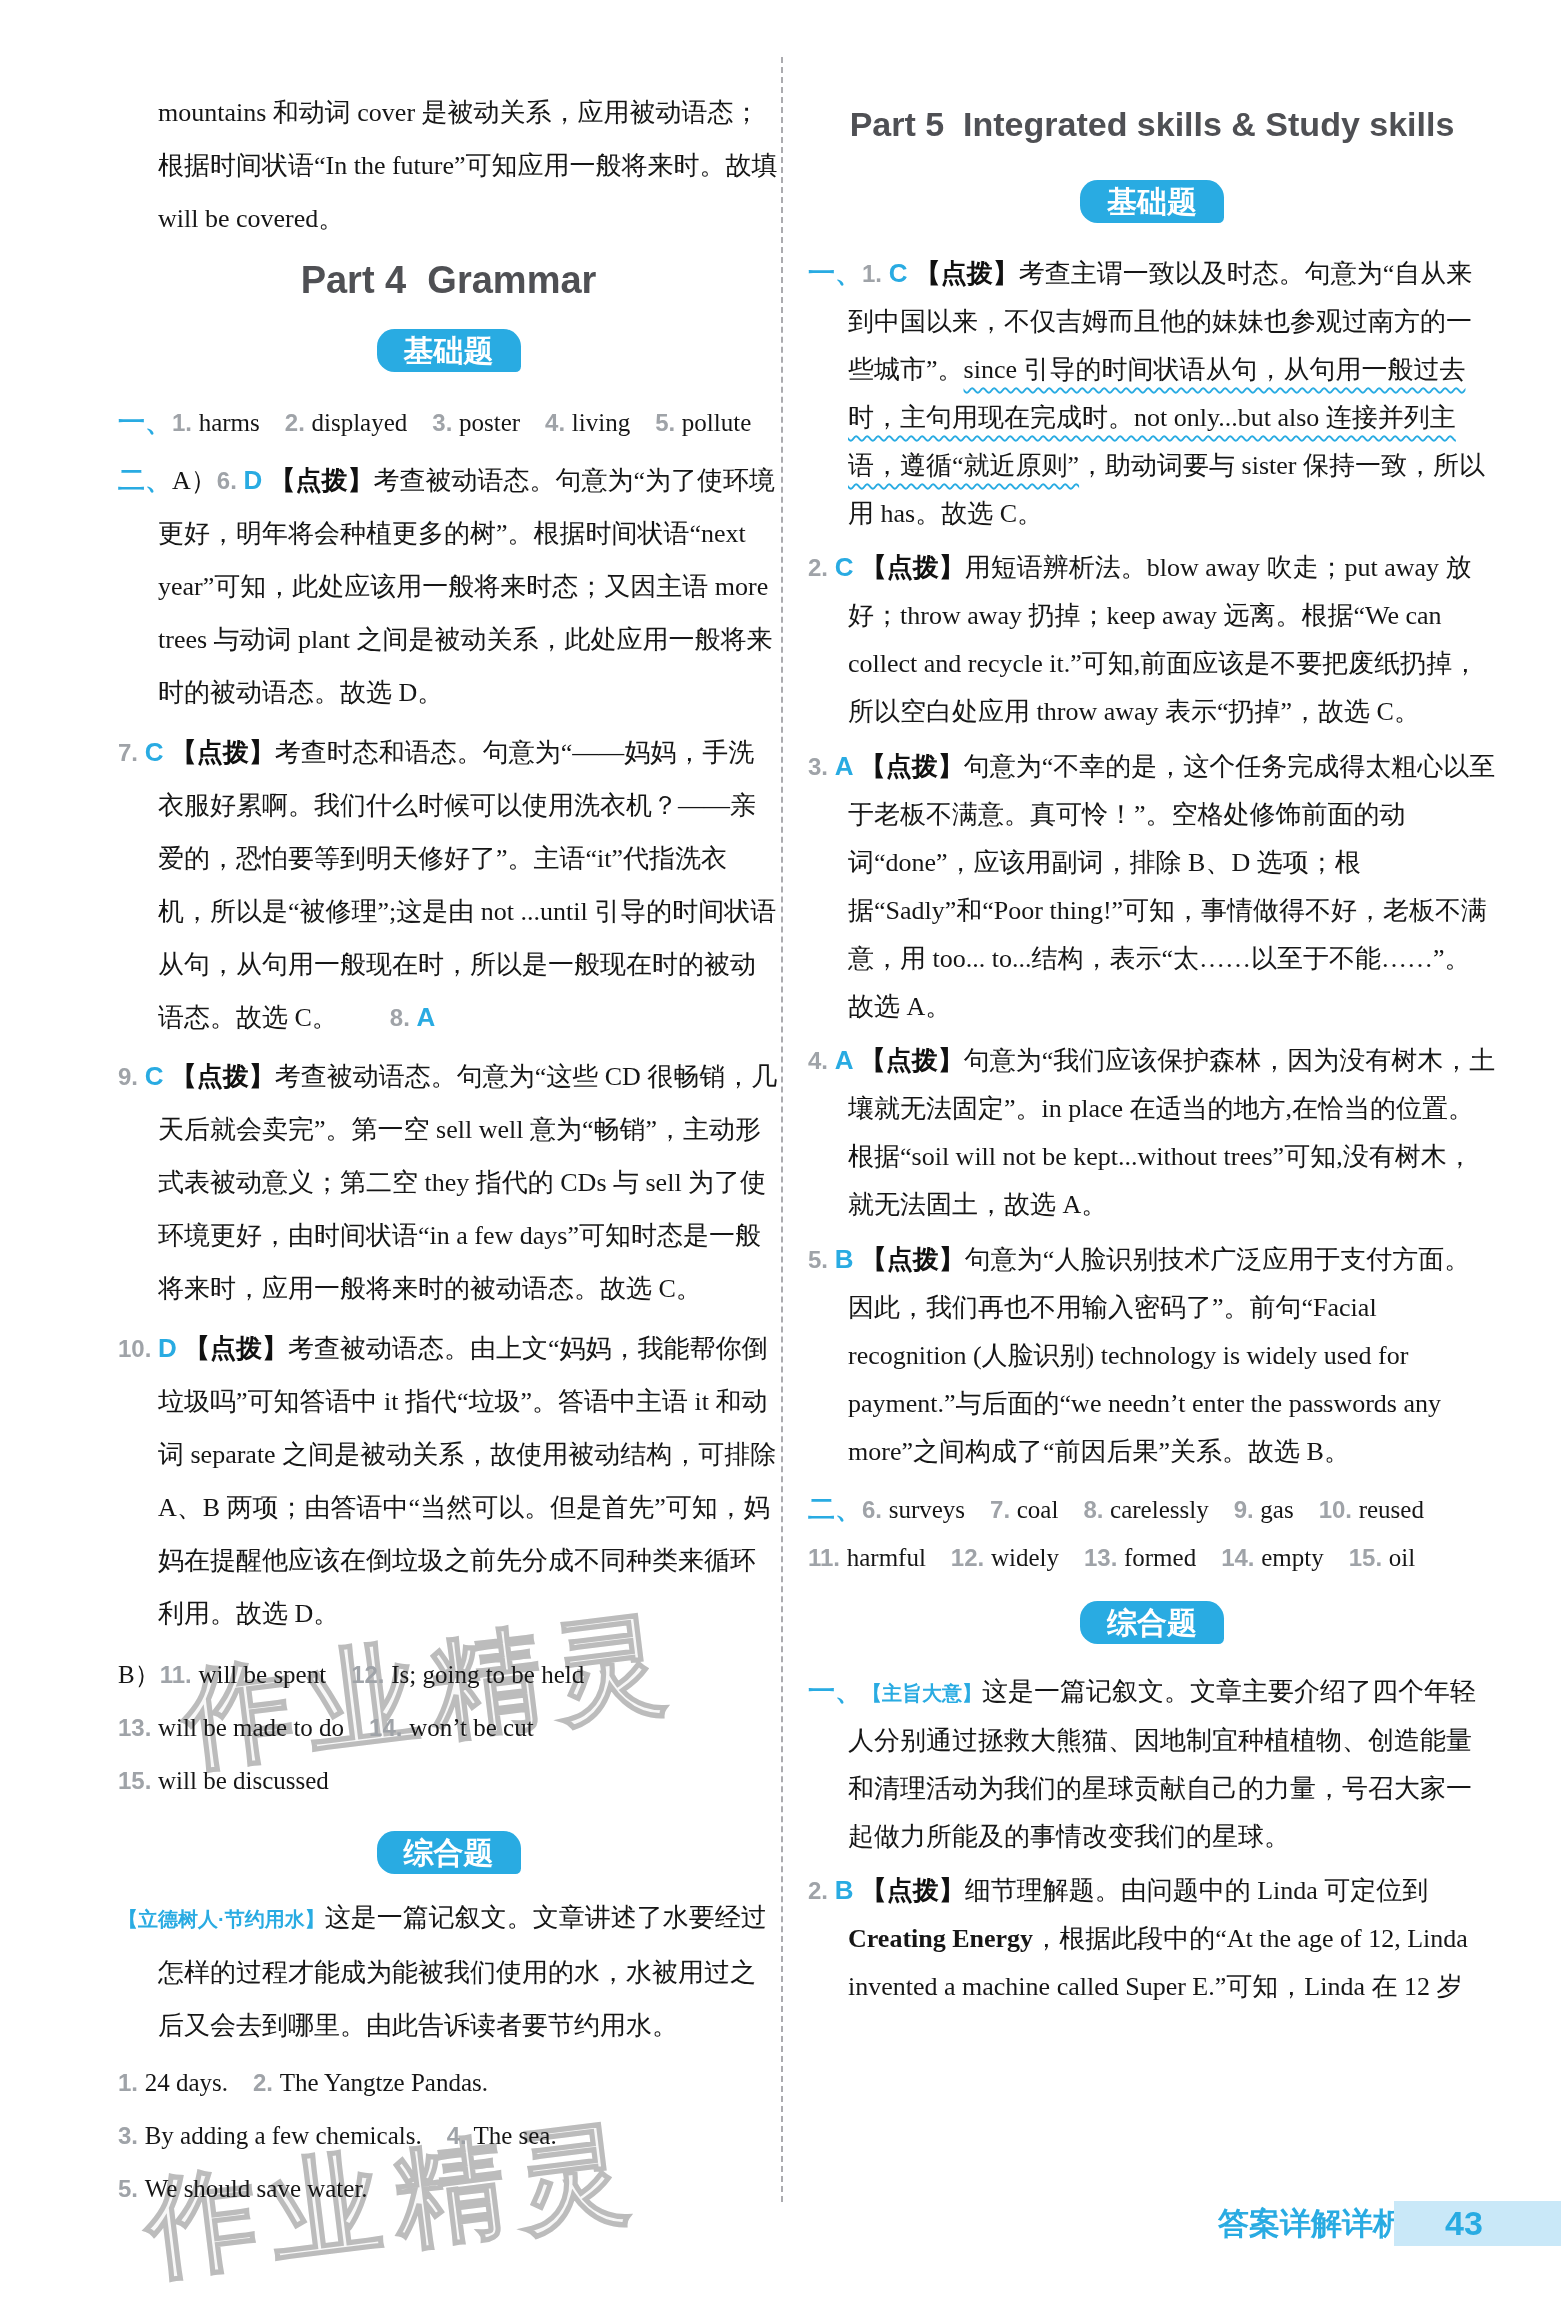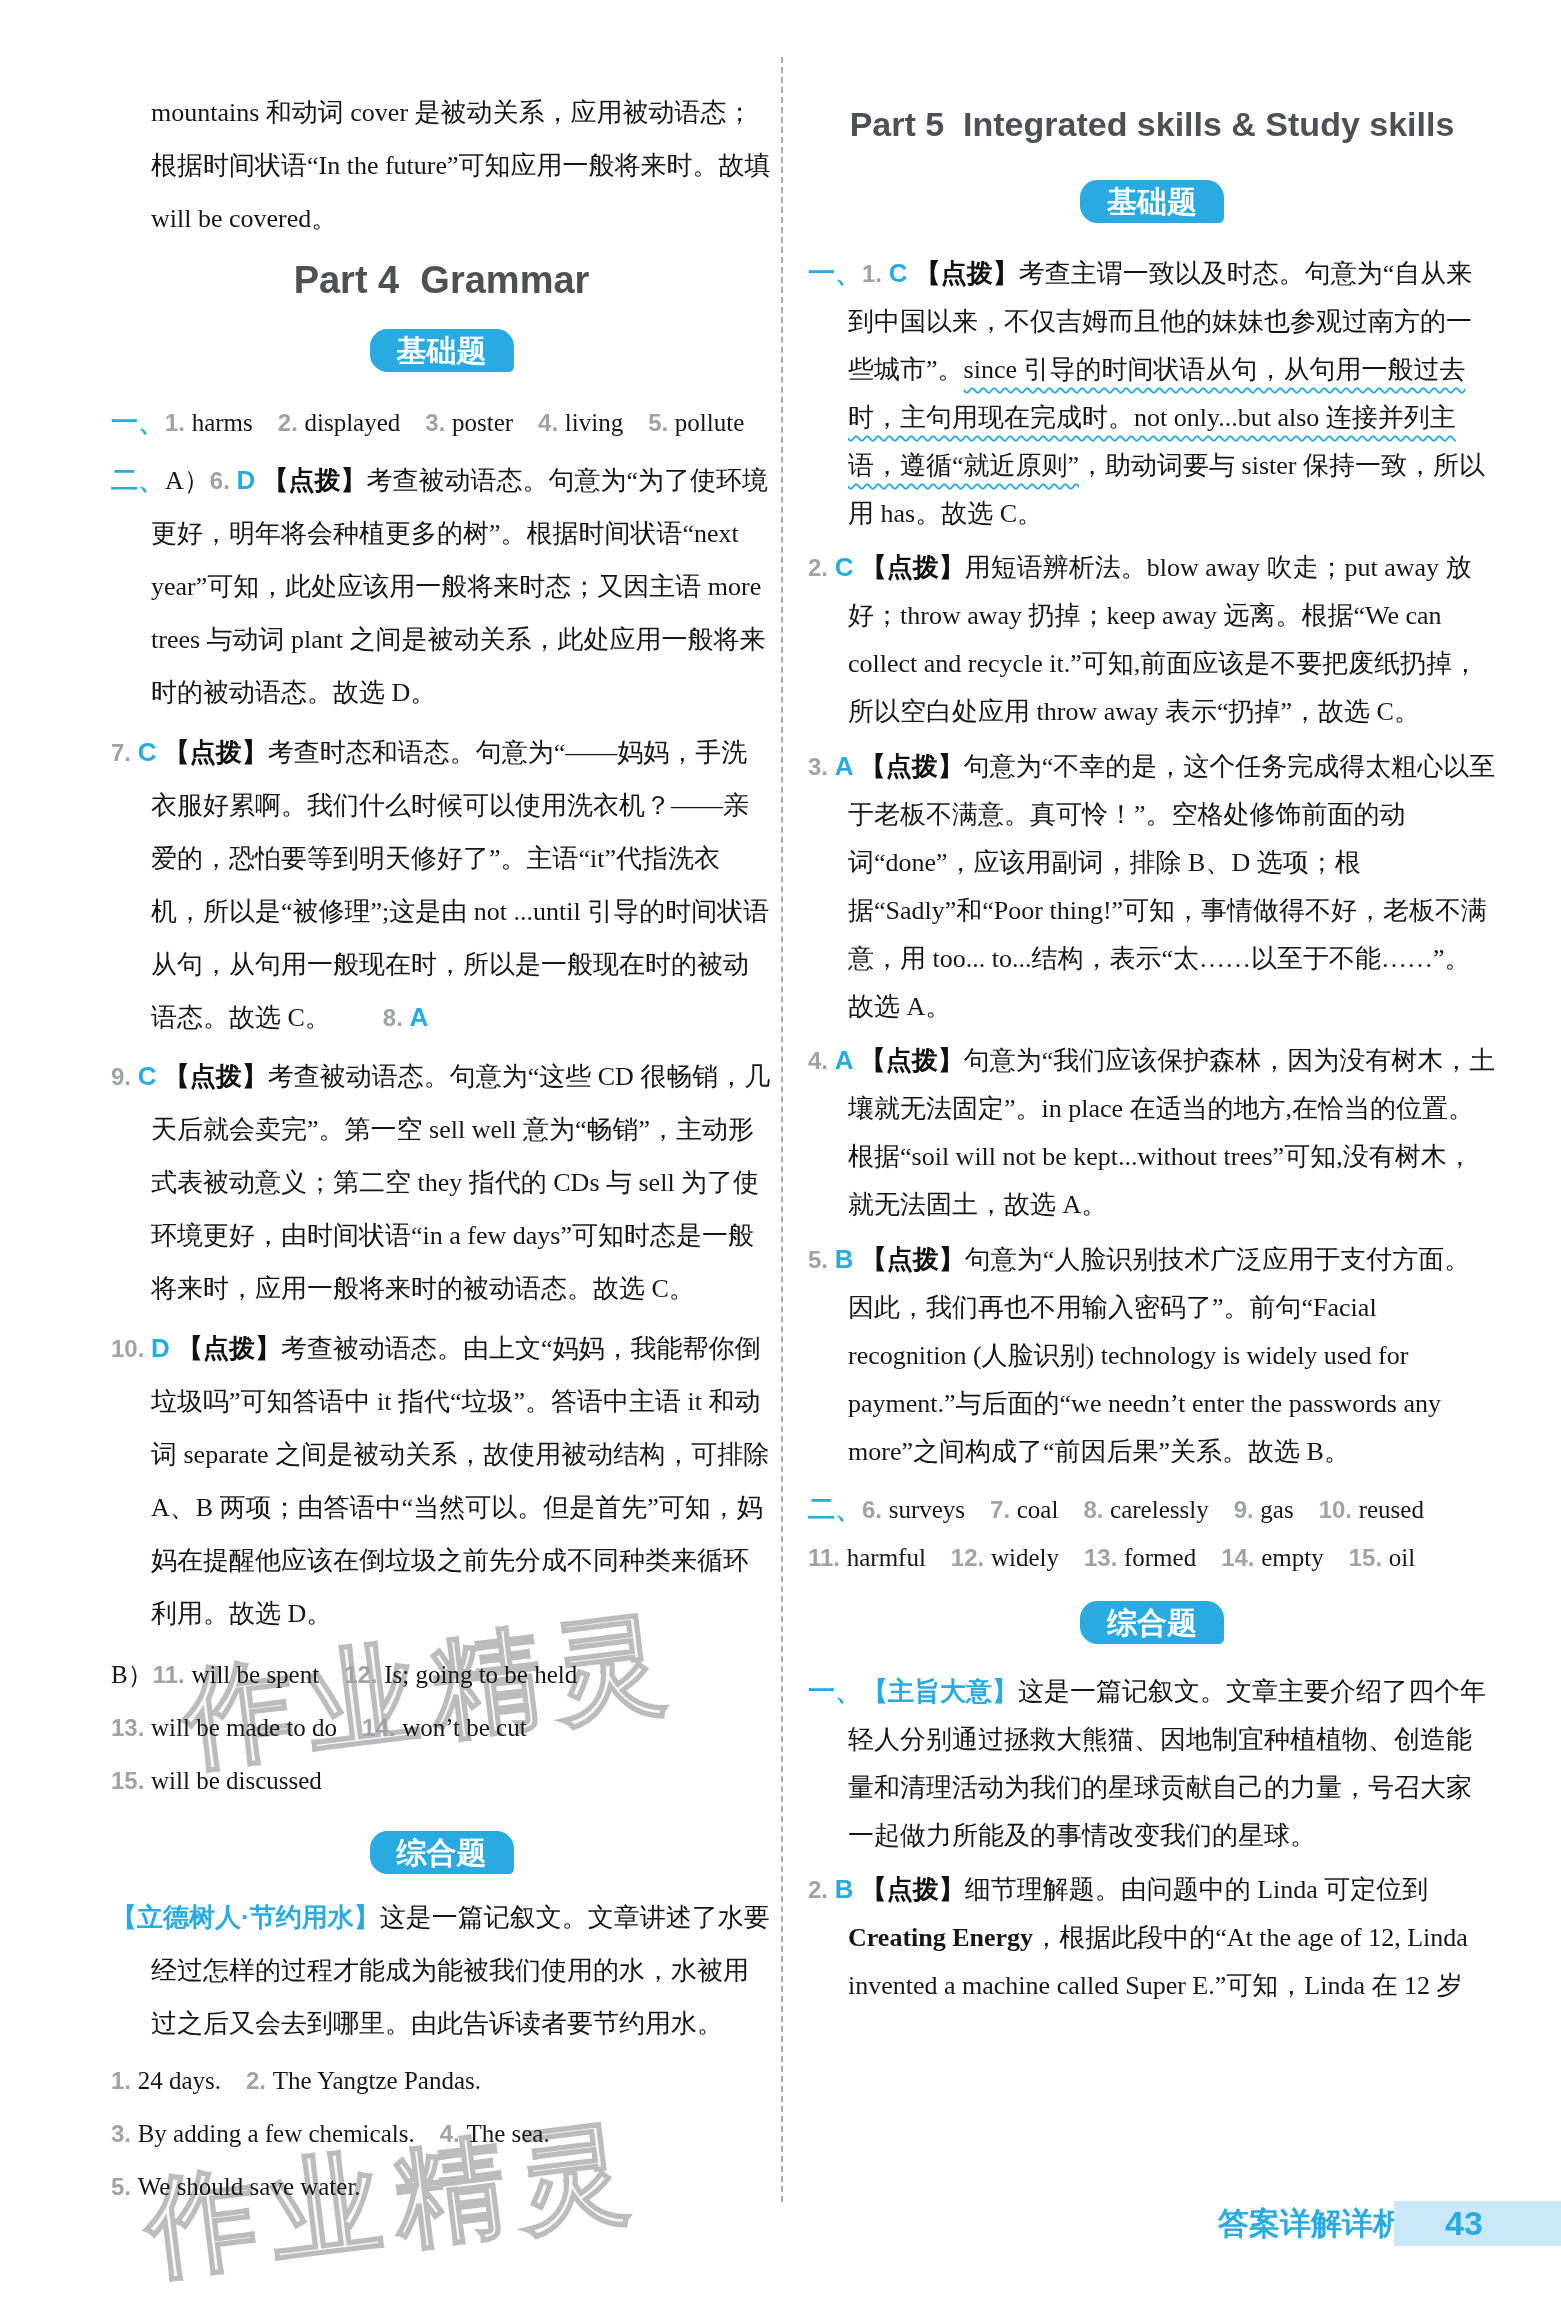--- a/index.html
+++ b/index.html
@@ -9,36 +9,36 @@
   .page{position:relative;width:1561px;height:2319px;background:#fff;overflow:hidden;
         font-family:"Liberation Serif","DejaVu Serif",serif;color:var(--ink);}
   .divider{position:absolute;left:781px;top:57px;height:2145px;width:0;
            border-left:2px dashed #ababaf;z-index:0;}
   .watermark{position:absolute;z-index:0;font-family:"Liberation Sans","DejaVu Sans",sans-serif;
              font-weight:bold;font-size:111px;letter-spacing:13.5px;white-space:nowrap;
              color:rgba(120,120,120,0.05);-webkit-text-stroke:1.7px #bcbcbc;}
   .wm1{left:182px;top:1616px;transform:rotate(-7deg);}
   .wm2{left:145px;top:2125px;transform:rotate(-7deg);}
   .col{position:absolute;top:0;z-index:1;}
-  .col-left{left:111px;width:661px;}
+  .col-left{left:118px;width:661px;}
   .col-right{left:808px;width:688px;}
   .para{font-size:26px;line-height:53px;padding-left:40px;text-indent:-40px;}
   .col-right .para{line-height:48px;}
   .para.flush{text-indent:0;}
   .para.row{font-size:25px;}
   .s-plain{color:var(--ink);}
   .s-bold{font-weight:bold;color:var(--ink);}
   .s-qnum{font-family:"Liberation Sans","DejaVu Sans",sans-serif;font-weight:bold;
           color:var(--numgray);font-size:24px;}
   .s-answer{font-family:"Liberation Sans","DejaVu Sans",sans-serif;font-weight:bold;
             color:var(--accent);font-size:26px;}
   .s-section{font-family:"Liberation Sans","DejaVu Sans",sans-serif;font-weight:bold;
              color:var(--accent);font-size:27px;}
   .s-accentbold{font-family:"Liberation Sans","DejaVu Sans",sans-serif;font-weight:bold;
-                color:var(--accent);font-size:26px;}
+                color:var(--accent);font-size:20px;}
   .s-tip{font-family:"Liberation Sans","DejaVu Sans",sans-serif;font-weight:bold;
          color:#111;font-size:26px;}
   .s-wavy{color:var(--ink);text-decoration-line:underline;text-decoration-style:wavy;
           text-decoration-color:var(--accent);text-decoration-thickness:1.7px;
           text-underline-offset:8.8px;}
   .col-title{font-family:"Liberation Sans","DejaVu Sans",sans-serif;font-weight:bold;
              color:var(--titlegray);text-align:center;line-height:42px;white-space:pre-wrap;}
   .col-left .col-title{font-size:38px;}
   .col-right .col-title{font-size:34px;}
   .badge-wrap{text-align:center;}

